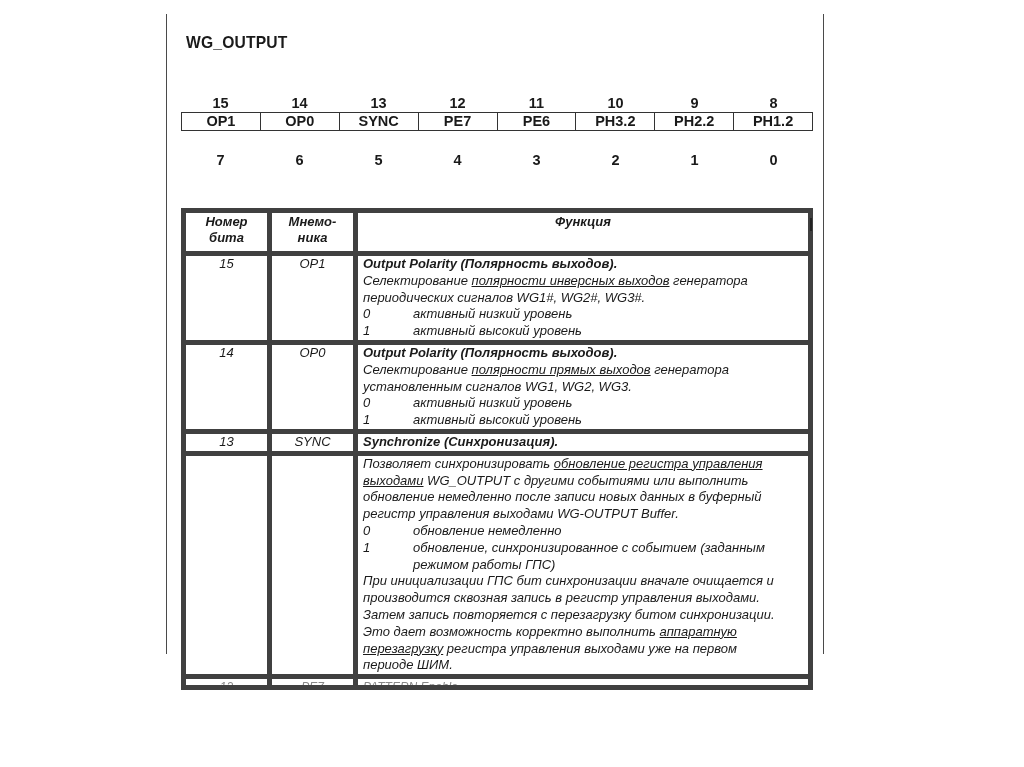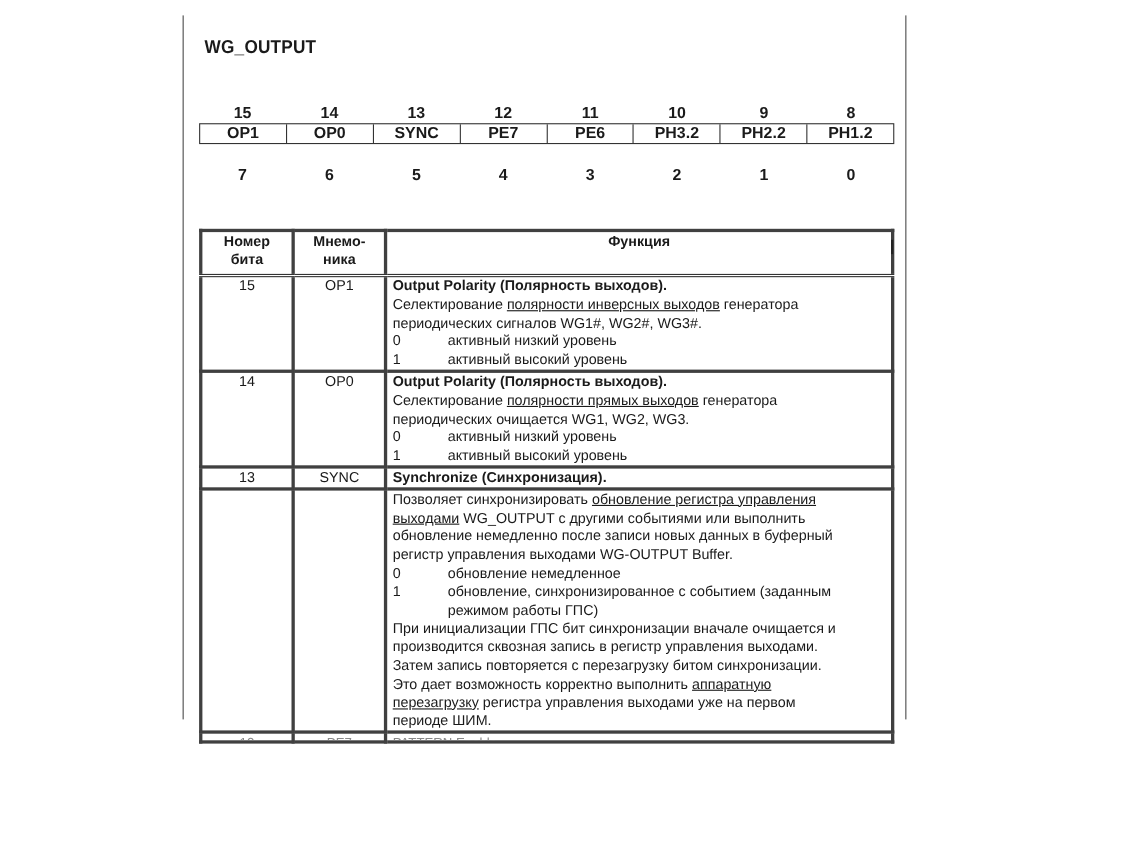--- a/index.html
+++ b/index.html
@@ -31,21 +31,21 @@
   .bits .cells div {
     flex: 1; text-align: center; font-size: 14.5px; font-weight: bold; line-height: 17px;
     border-right: 1px solid #333;
   }
   .bits .cells div:last-child { border-right: none; }
 
   table.func {
     position: absolute; left: 181px; top: 208px; width: 632px; border-collapse: collapse;
     font-size: 13px; line-height: 16.8px;
   }
-  table.func td, table.func th { border: 3px solid #404040; vertical-align: top; padding: 0; }
+  table.func td, table.func th { border: 5px solid #404040; vertical-align: top; padding: 0; font-style: italic; }
   table.func th {
     font-weight: bold; font-size: 13px; line-height: 16px; padding: 1px 0 2px 0;
     border-bottom: 3px double #333; vertical-align: top;
   }
   .c1 { width: 81px; text-align: center; }
   .c2 { width: 81px; text-align: center; }
   .c3 { text-align: left; padding-left: 5px !important; }
   .b { font-weight: bold; }
   .u { text-decoration: underline; }
   .opt { display: flex; }
@@ -135,21 +135,21 @@
           </div>
     </td>
   </tr>
 
   <tr>
     <td class="c1">14</td>
     <td class="c2">OP0</td>
     <td class="c3">
       <div class="b">Output Polarity (Полярность выходов).</div>
       <div><span>Селектирование </span><span class="u">полярности прямых выходов</span><span> генератора</span></div>
-      <div>периодических очищается WG1, WG2, WG3.</div>
+      <div>установленным сигналов WG1, WG2, WG3.</div>
       <div class="opt">
             <span class="k">0</span>
             <span class="t">активный низкий уровень</span>
           </div>
       <div class="opt">
             <span class="k">1</span>
             <span class="t">активный высокий уровень</span>
           </div>
     </td>
   </tr>
@@ -163,21 +163,21 @@
   <tr class="gap-row">
     <td class="c1"></td>
     <td class="c2"></td>
     <td class="c3">
       <div><span>Позволяет синхронизировать </span><span class="u">обновление регистра управления</span></div>
       <div><span class="u">выходами</span><span> WG_OUTPUT с другими событиями или выполнить</span></div>
       <div>обновление немедленно после записи новых данных в буферный</div>
       <div>регистр управления выходами WG-OUTPUT Buffer.</div>
       <div class="opt">
             <span class="k">0</span>
-            <span class="t">обновление немедленное</span>
+            <span class="t">обновление немедленно</span>
           </div>
       <div class="opt">
             <span class="k">1</span>
             <span class="t">обновление, синхронизированное с событием (заданным</span>
           </div>
       <div class="opt">
             <span class="k"></span>
             <span class="t">режимом работы ГПС)</span>
           </div>
       <div>При инициализации ГПС бит синхронизации вначале очищается и</div>

